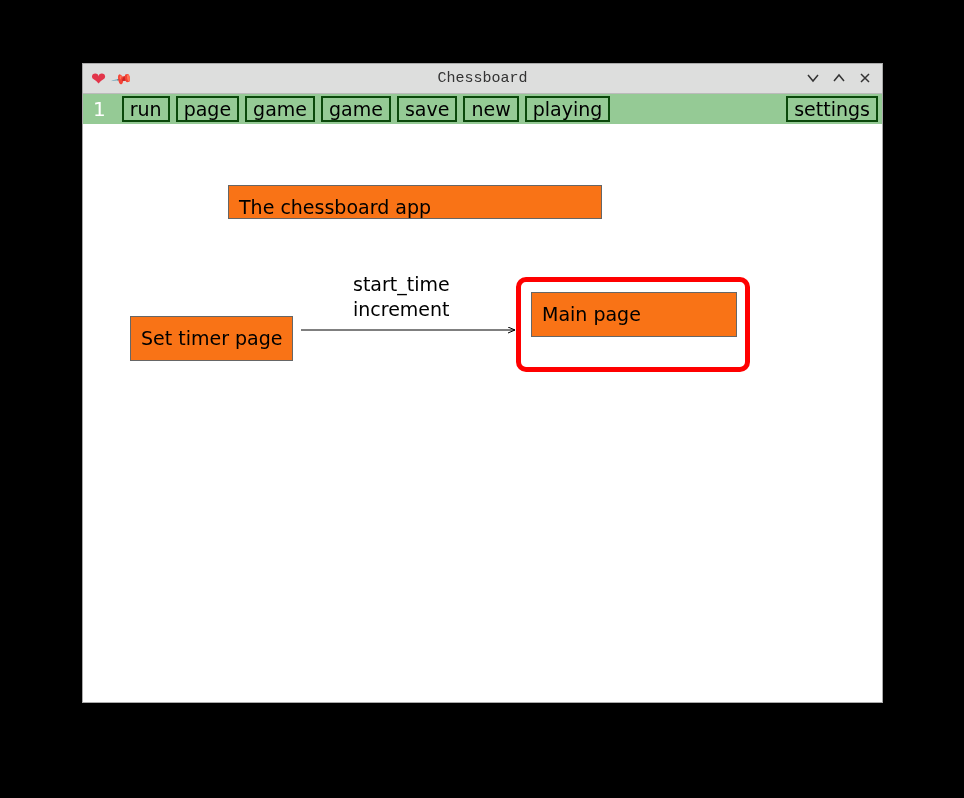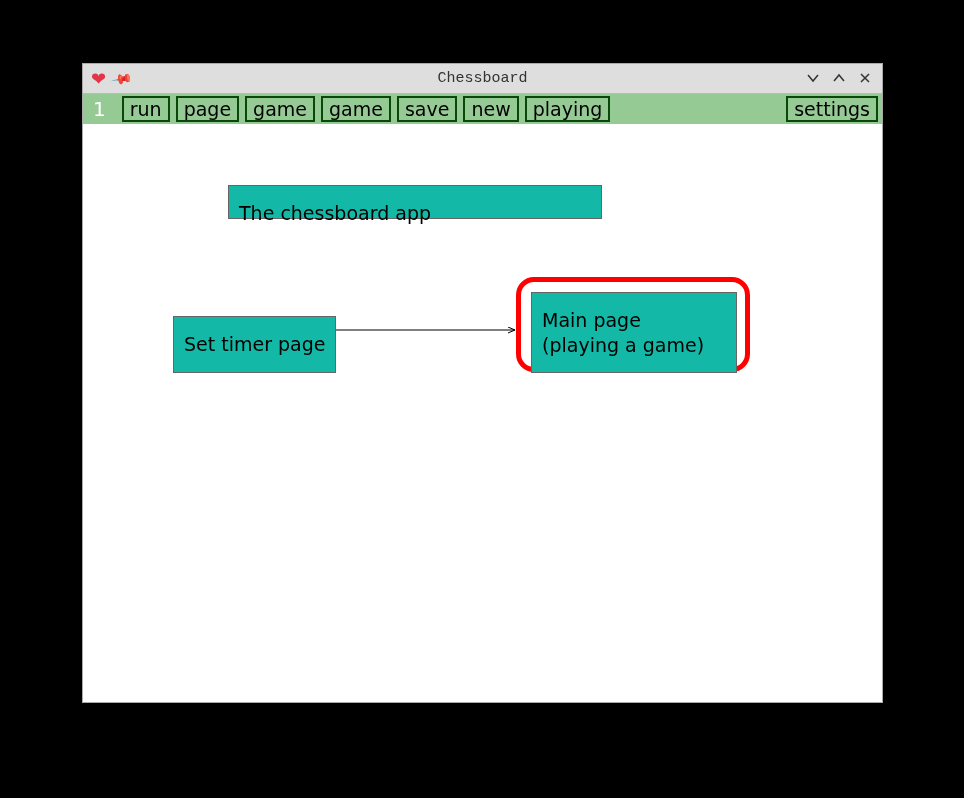--- a/index.html
+++ b/index.html
@@ -103,44 +103,43 @@
       flex: 1;
     }
     .canvas {
       flex: 1;
       position: relative;
       background: #fff;
     }
     .node {
       position: absolute;
       border: 1px solid #666;
-      background: #14b8a6;
-      padding: 15px 10px;
+      background: #f97316;
+      padding: 9px 10px;
       font-size: 19px;
       line-height: 1.3;
     }
     .node-title {
       left: 145px;
       top: 61px;
       width: 374px;
       height: 34px;
     }
     .node-timer {
       left: 47px;
       top: 192px;
-      margin-left: 43px;
     }
     .node-main-wrap {
       position: absolute;
       left: 433px;
       top: 153px;
       width: 234px;
       height: 95px;
       border: 5px solid #ff0000;
-      border-radius: 18px;
+      border-radius: 10px;
       background: #fff;
     }
     .node-main {
       left: 10px;
       top: 10px;
       width: 206px;
     }
     .edge-label {
       position: absolute;
       left: 270px;
@@ -211,21 +210,24 @@
     </svg>
 
     <div class="node node-title">
       <span>The chessboard app</span>
     </div>
 
     <div class="node node-timer">
       <span>Set timer page</span>
     </div>
 
+    <div class="edge-label">
+      <div>start_time</div>
+      <div>increment</div>
+    </div>
 
     <div class="node-main-wrap">
       <div class="node node-main">
         <div>Main page</div>
-        <div>(playing a game)</div>
       </div>
     </div>
   </div>
 </div>
 
 </body></html>

